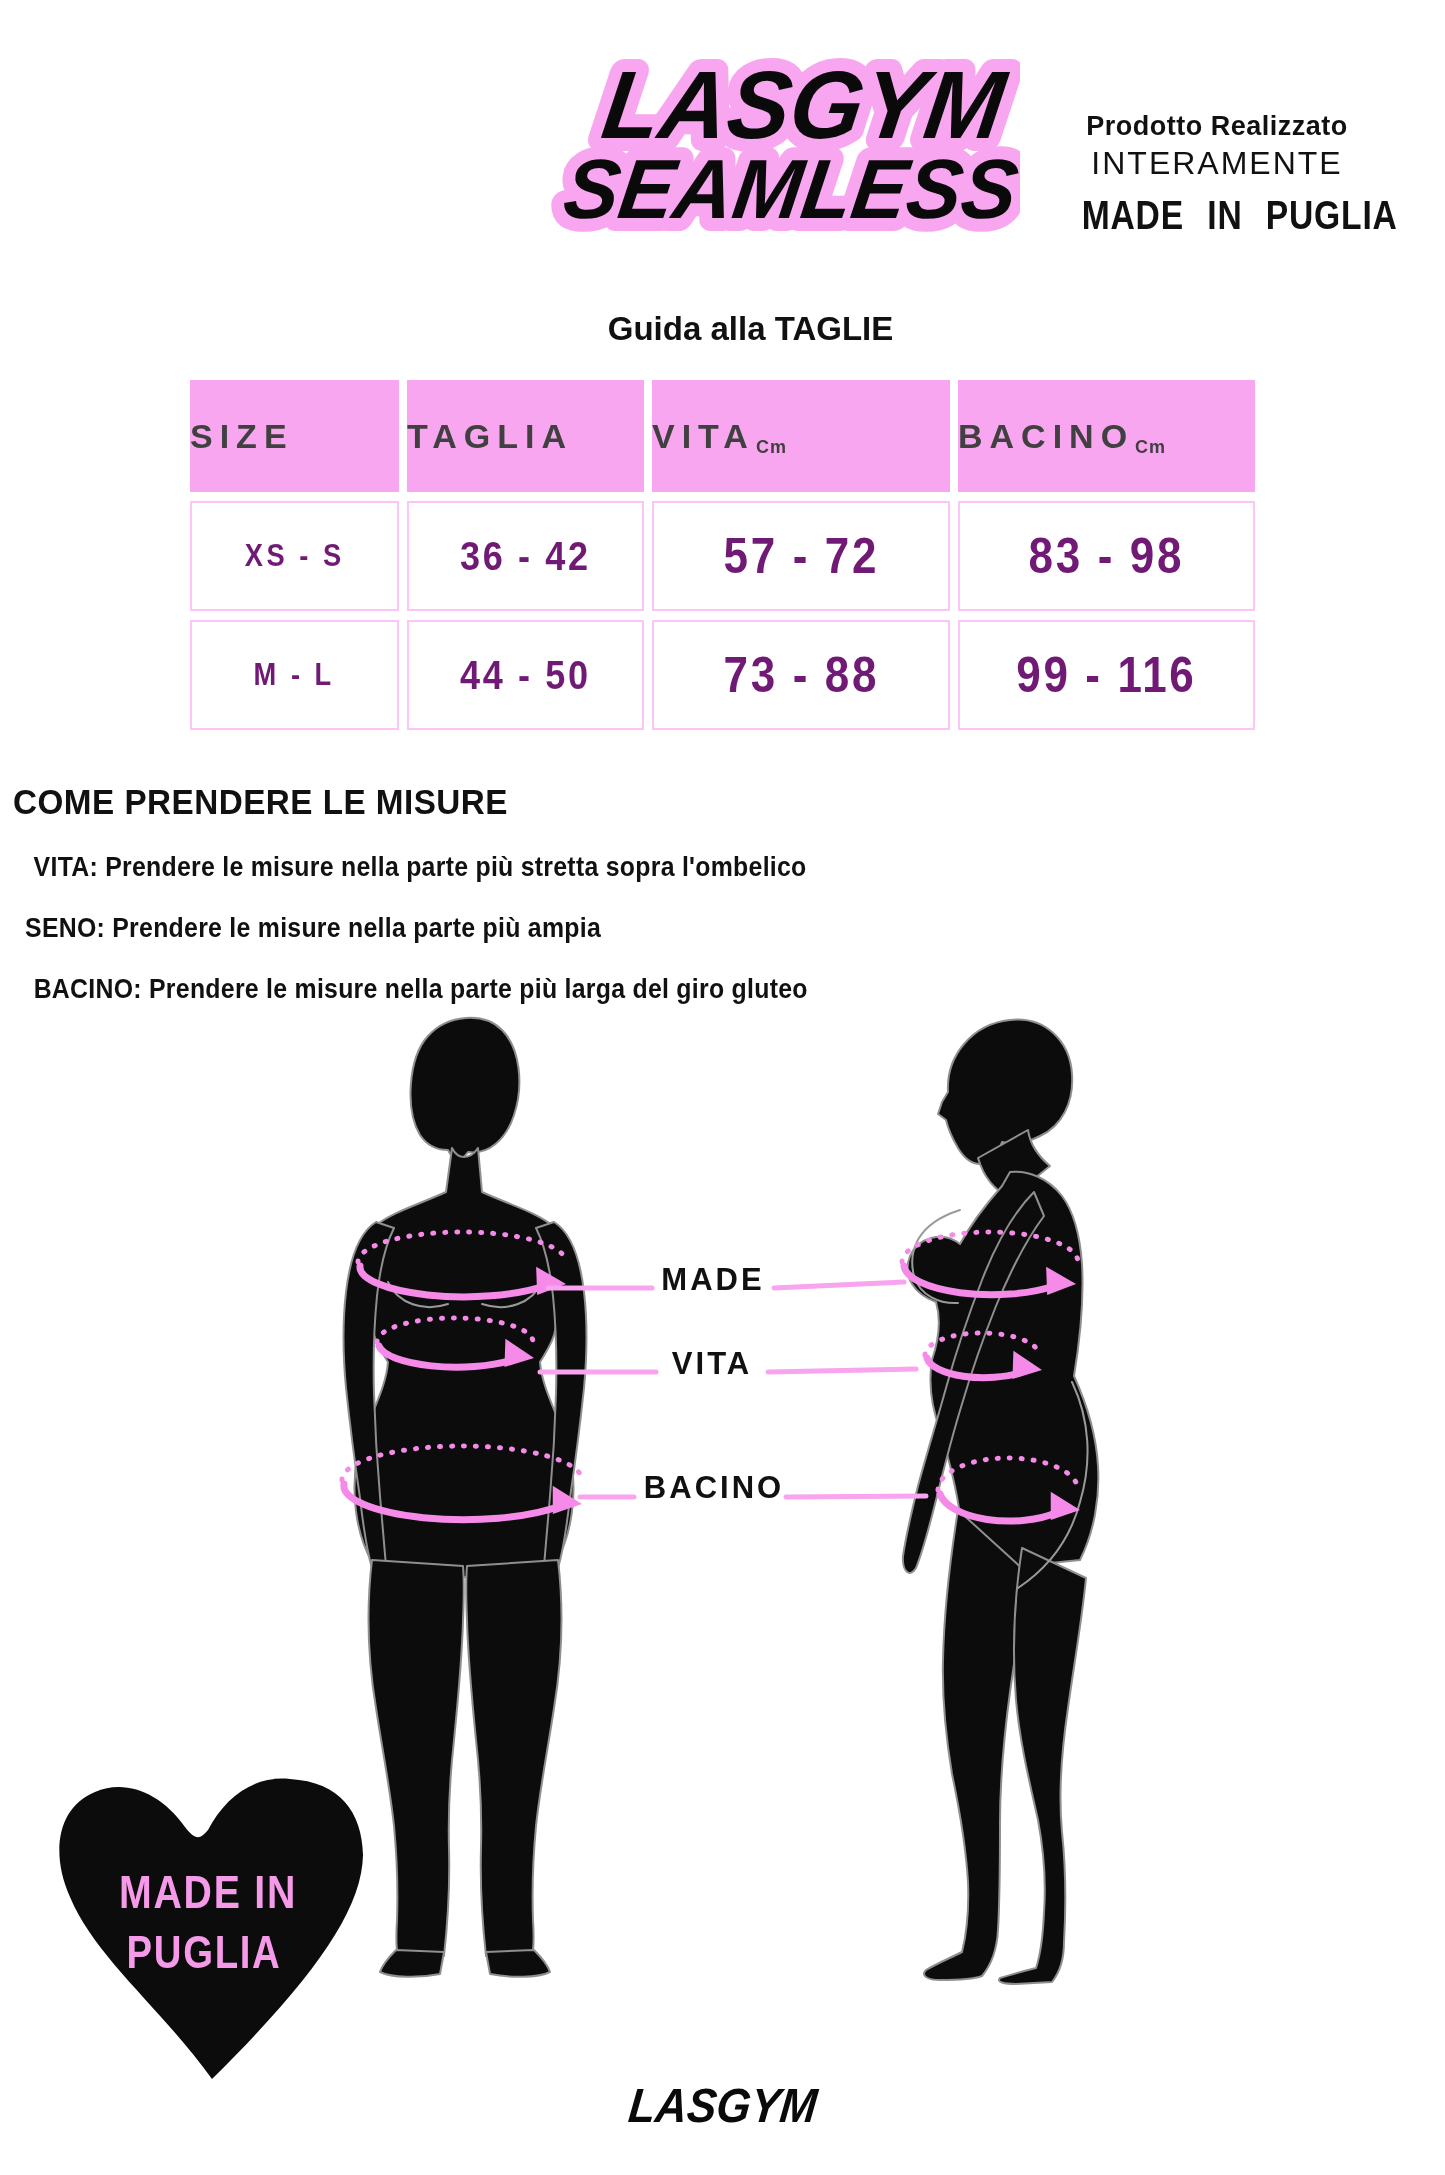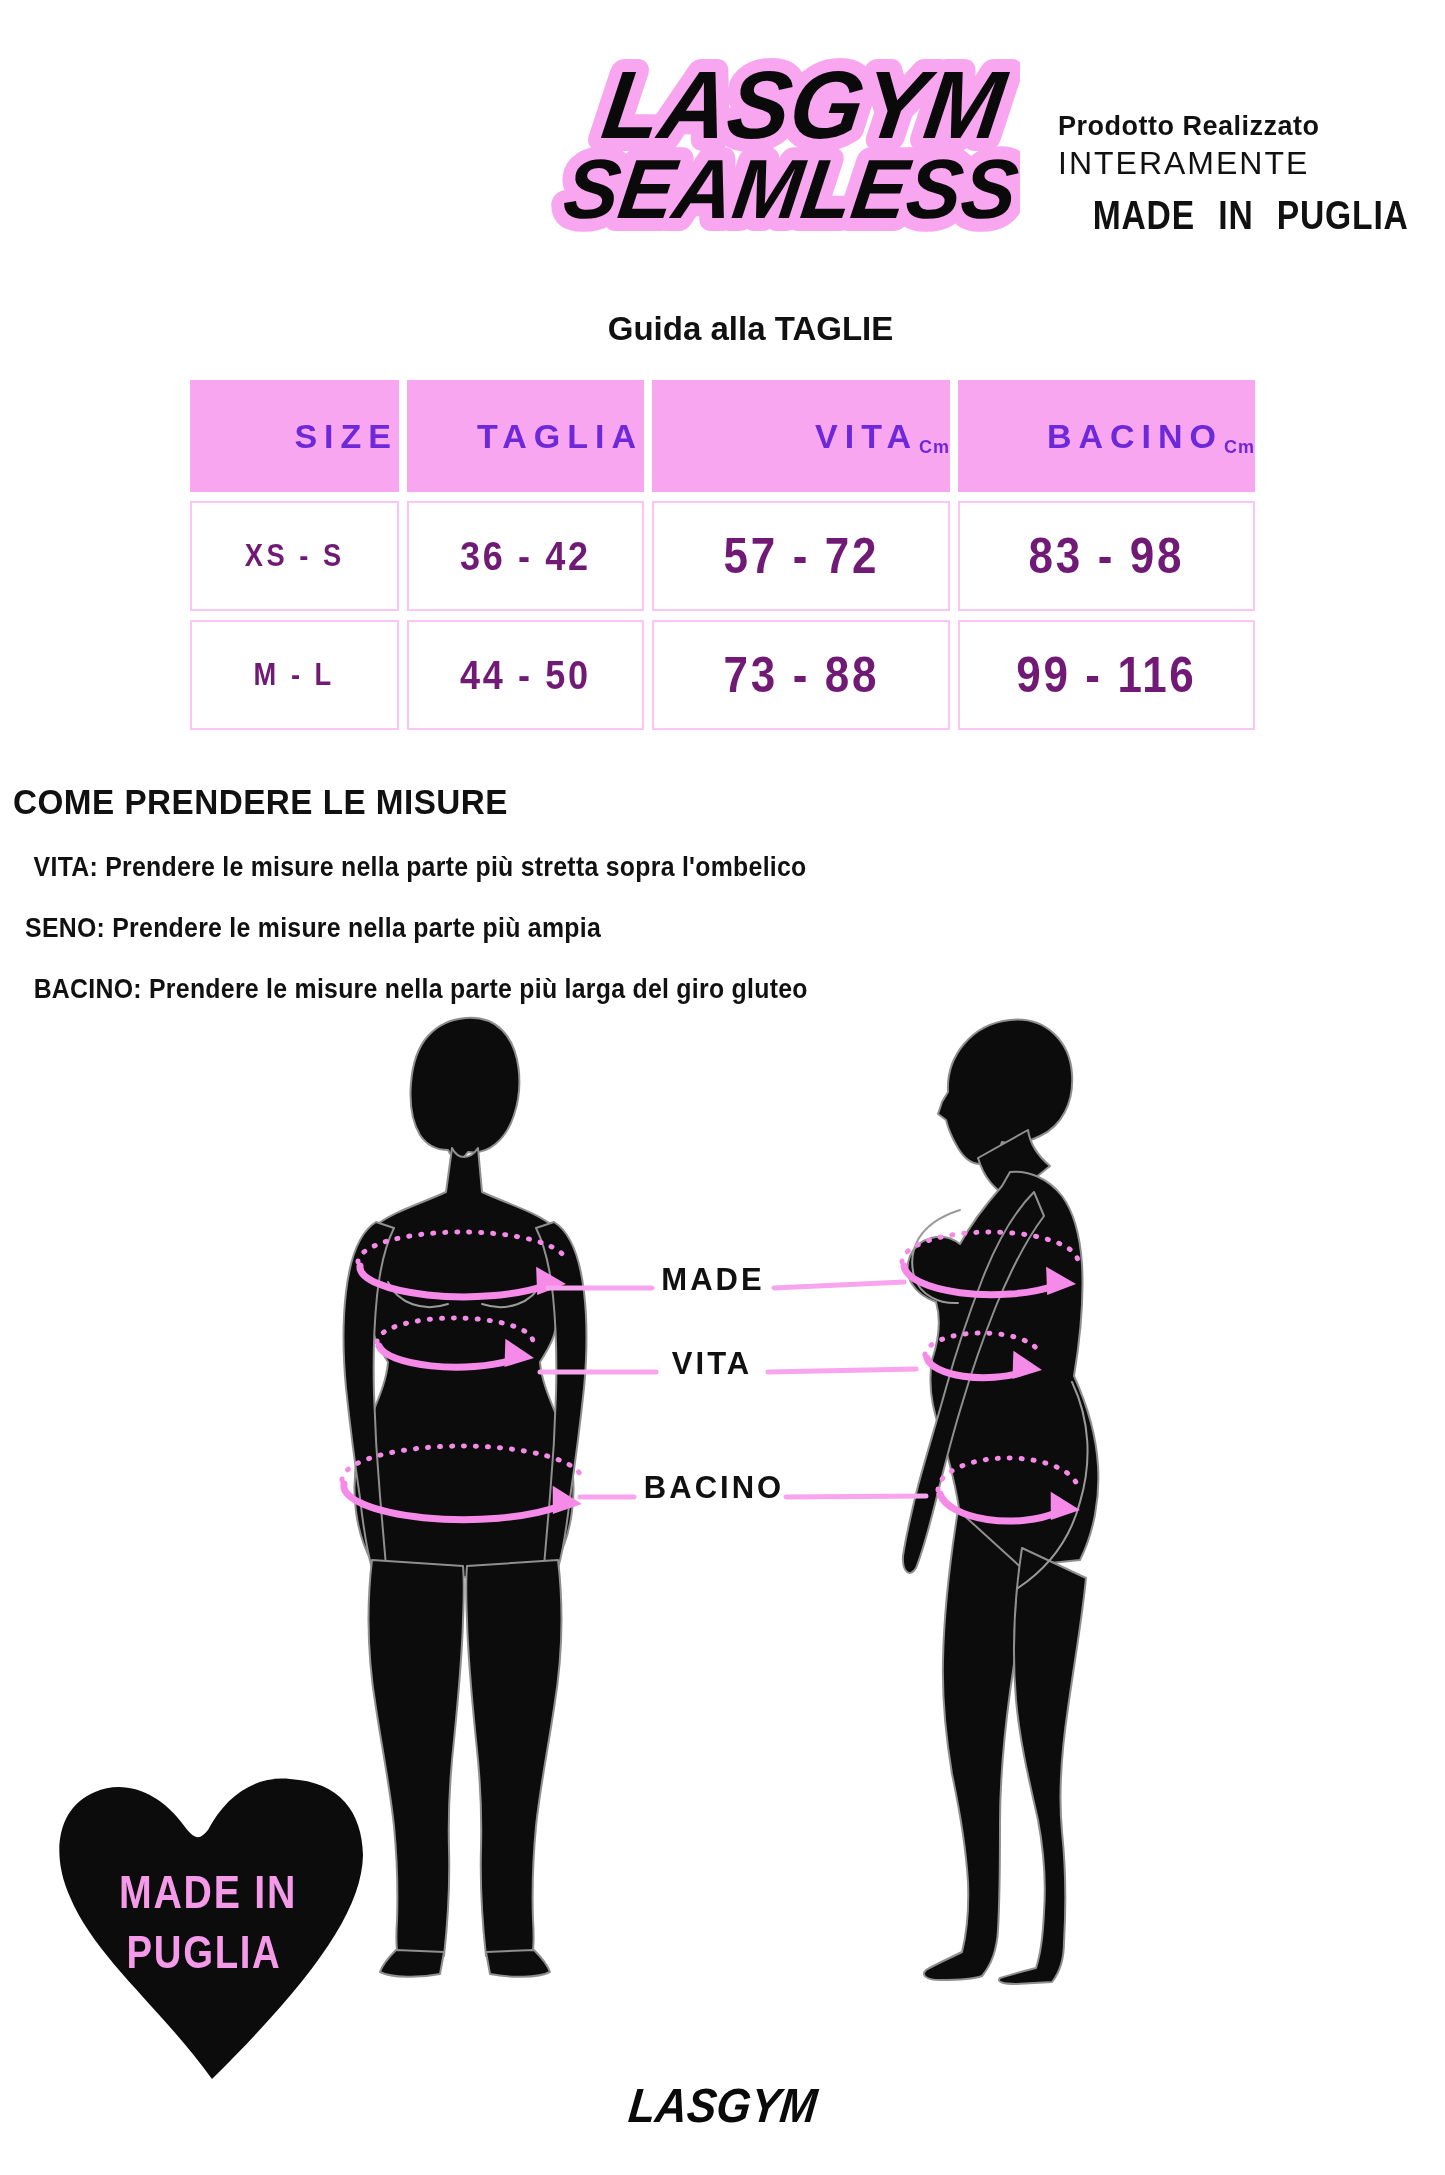--- a/index.html
+++ b/index.html
@@ -8,34 +8,34 @@
   }
   html,body{margin:0;padding:0;background:#fff;}
   .page{
     position:relative;width:1445px;height:2175px;background:#fff;overflow:hidden;
     font-family:"Liberation Sans",sans-serif;color:var(--ink);
   }
   .abs{position:absolute;}
   .cond{display:inline-block;transform:scaleX(.88);transform-origin:center;}
 
   
-  .origin{right:47px;top:110px;width:340px;line-height:1.2;}
+  .origin{right:58px;top:110px;width:340px;text-align:center;line-height:1.2;}
   .origin .l1{font-size:27px;font-weight:700;letter-spacing:.5px;}
   .origin .l2{font-size:32px;font-weight:400;letter-spacing:2px;margin-top:2px;}
   .origin .l3{font-size:41px;font-weight:700;margin-top:8px;white-space:nowrap;}
   .origin .l3 span{display:inline-block;transform:scaleX(.82);word-spacing:16px;letter-spacing:1px;}
 
   
   .guide-title{left:0;right:0;top:310px;text-align:center;font-size:33px;font-weight:700;transform:translateX(28px);}
 
   
   .size-table{left:190px;top:380px;width:1065px;display:grid;
     grid-template-columns:209px 237px 298px 297px;grid-template-rows:112px 110px 110px;
     column-gap:8px;row-gap:9px;}
-  .th{background:var(--pink);color:#6d28d9;display:flex;align-items:center;justify-content:flex-end;
+  .th{background:var(--pink);color:#404040;display:flex;align-items:center;justify-content:flex-start;
     font-weight:700;font-size:34px;letter-spacing:7px;}
   .th .unit{font-size:18px;letter-spacing:1px;transform:translateY(11px);margin-left:1px;}
   .td{background:#fff;border:2px solid var(--pink-border);display:flex;align-items:center;justify-content:center;
     font-weight:700;color:#701a75;}
   .td.c0{font-size:31px;letter-spacing:4px;}
   .td.c1{font-size:41px;letter-spacing:3px;}
   .td.c2,.td.c3{font-size:50px;letter-spacing:3px;}
 
   
   .measures{left:0;right:0;top:782px;text-align:left;}

